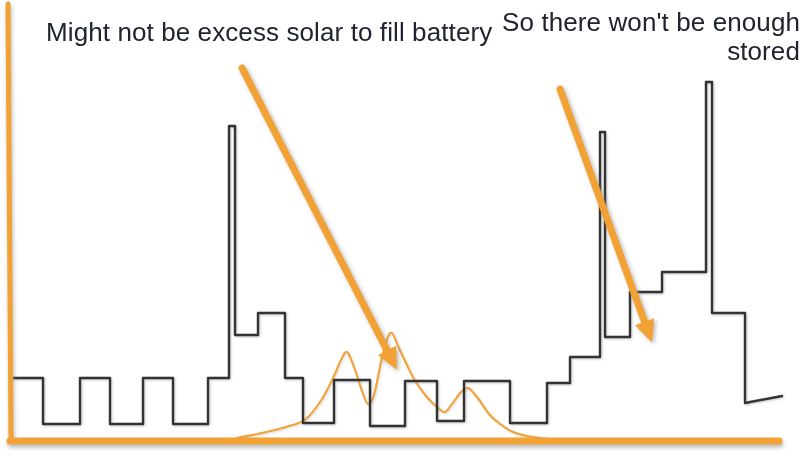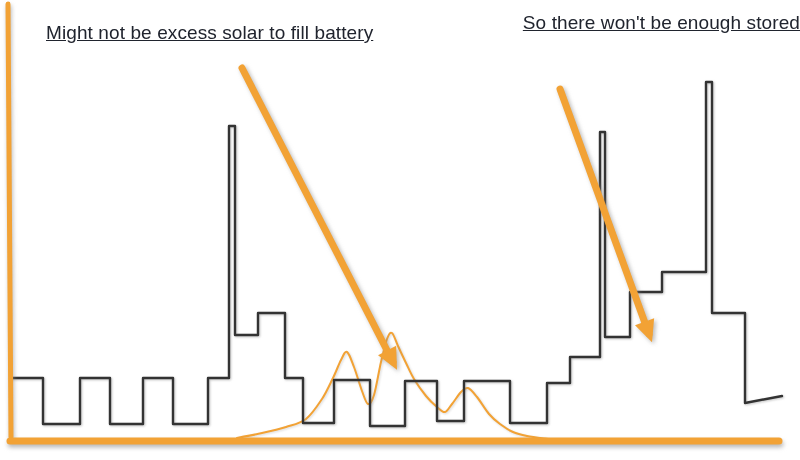--- a/index.html
+++ b/index.html
@@ -17,25 +17,24 @@
     font-family:"Liberation Sans", sans-serif;
   }
   svg.chart{position:absolute;left:0;top:0;}
   .g-axes{filter:drop-shadow(1px 3px 2px rgba(130,130,130,.55));}
   .g-load{filter:drop-shadow(1px 1.5px 1px rgba(150,150,150,.55));}
   .g-solar{filter:drop-shadow(1px 1.5px 1px rgba(170,170,170,.45));}
   .g-arrows{filter:drop-shadow(2px 2px 2px rgba(130,130,130,.55));}
   .note{
     position:absolute;
     color:var(--text-color);
-    font-size:19px;
+    font-size:26px;
     line-height:29px;
     letter-spacing:0.1px;
     white-space:nowrap;
-    text-decoration:underline;
   }
   .note-left{left:46px;top:18px;}
   .note-right{left:468px;top:8px;width:332px;text-align:right;white-space:normal;}
 </style>
 </head>
 <body>
 
 <div class="stage">
 
   <svg class="chart" id="chart-svg" width="800" height="460" viewBox="0 0 800 460">

